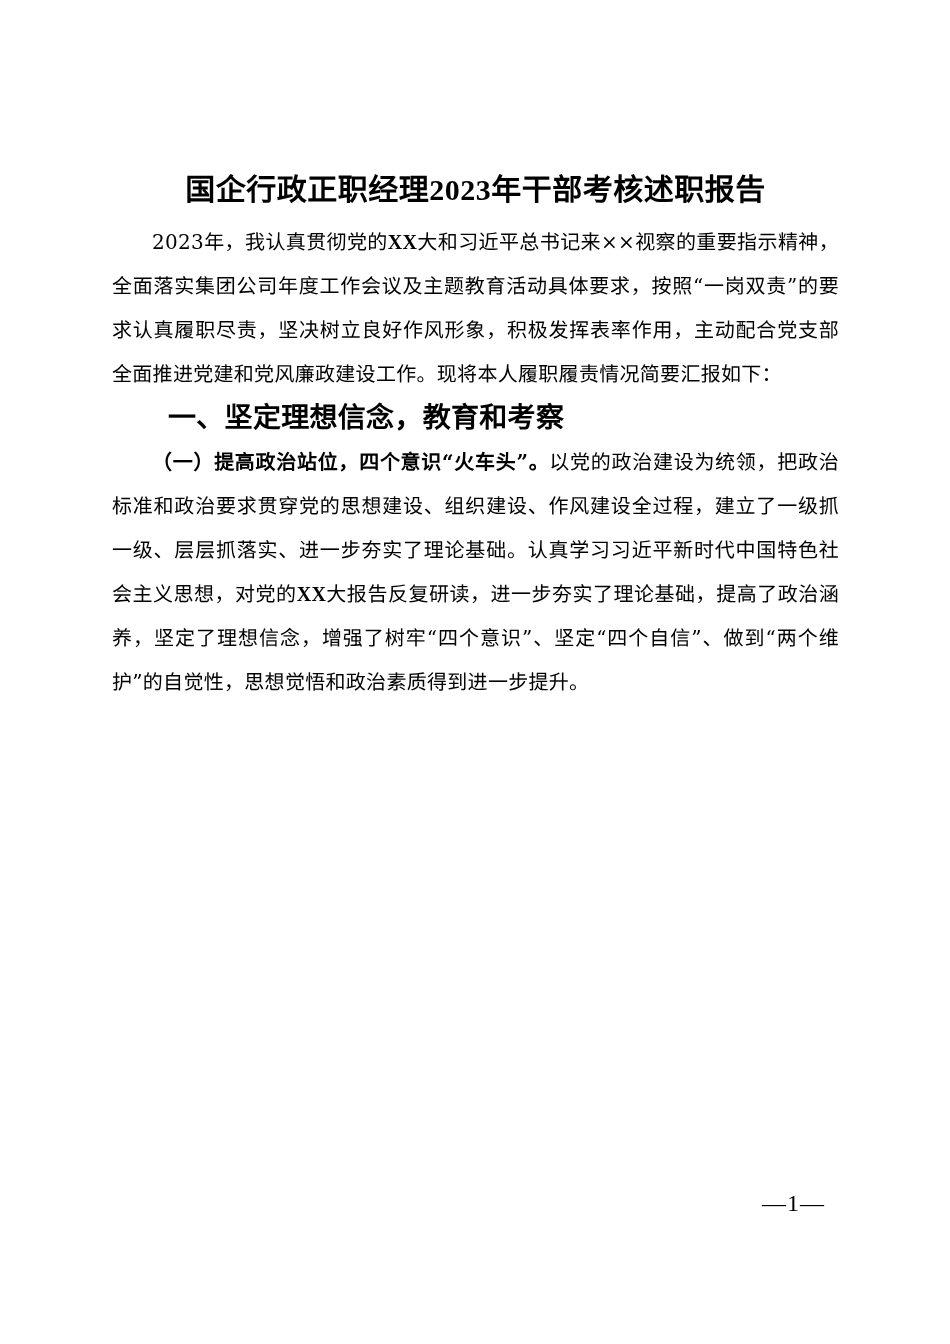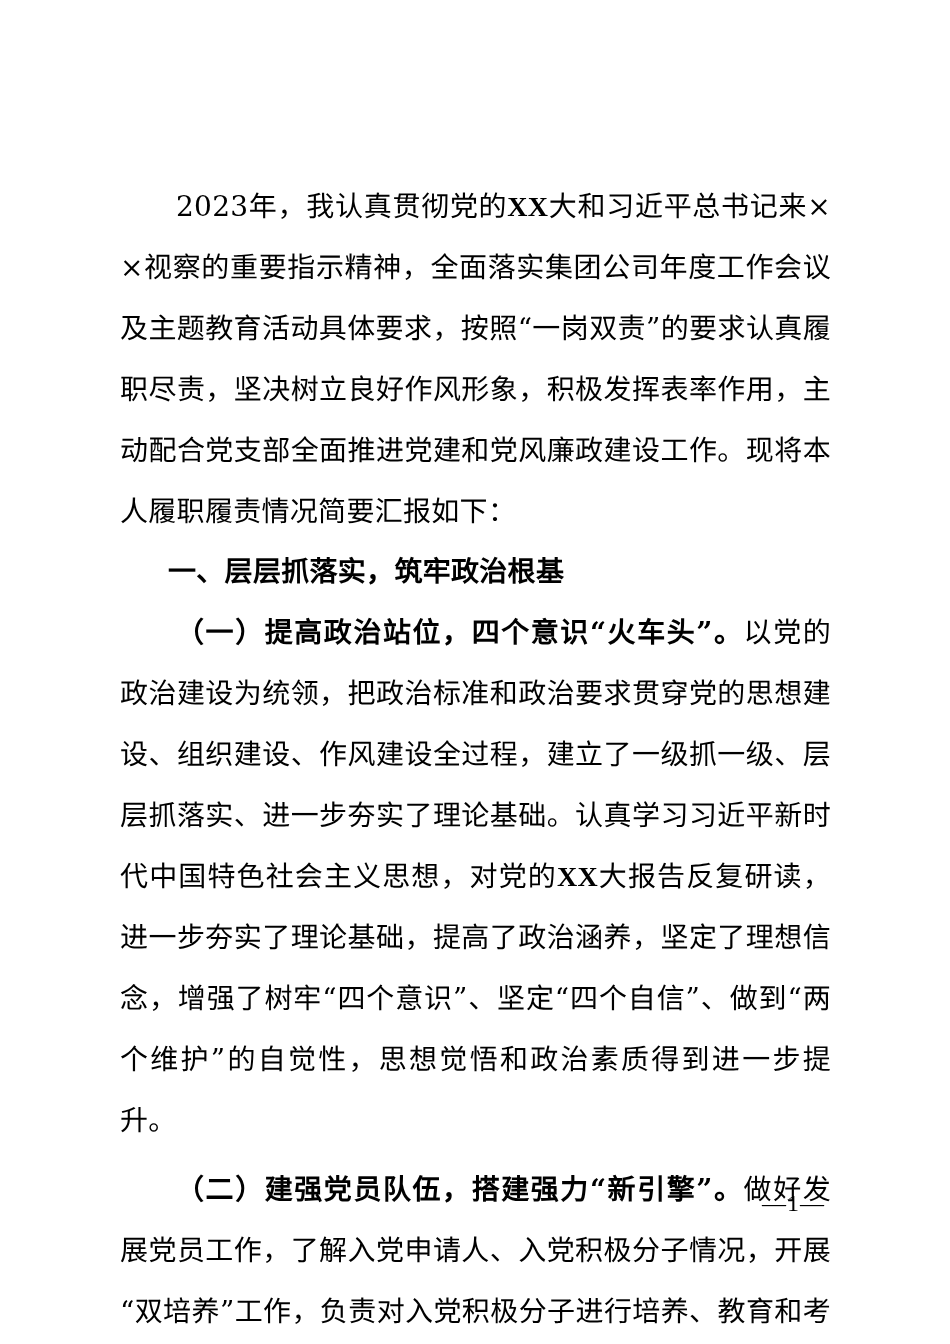--- a/index.html
+++ b/index.html
@@ -39,26 +39,26 @@
     line-height: 44px;
     text-align: center;
     letter-spacing: 0.5px;
     margin: 0 0 8px 0;
     white-space: nowrap;
   }
 
   
   .para {
     font-family: "DejaVu Serif", "Liberation Serif", serif;
-    font-size: 28px;
-    line-height: 61px;
+    font-size: 20px;
+    line-height: 44px;
     text-align: justify;
     text-justify: inter-ideograph;
     text-indent: 2em;
-    margin: 8px;
+    margin: 0;
     letter-spacing: 0.3px;
     word-break: break-all;
   }
 
   .para + .para {
     margin-top: 0;
   }
 
   .lead {
     font-weight: bold;
@@ -94,26 +94,26 @@
     box-sizing: border-box;
   }
 </style>
 </head>
 <body>
 
 <div class="page">
 
   <div class="content">
 
+    <h1 class="doc-title">国企行政正职经理2023年干部考核述职报告</h1>
 
     <p class="para"><span>2023年，我认真贯彻党的</span><span class="bold-latin">XX</span><span>大和习近平总书记来××视察的重要指示精神，全面落实集团公司年度工作会议及主题教育活动具体要求，按照“一岗双责”的要求认真履职尽责，坚决树立良好作风形象，积极发挥表率作用，主动配合党支部全面推进党建和党风廉政建设工作。现将本人履职履责情况简要汇报如下：</span></p>
 
-    <p class="section-heading">一、层层抓落实，筑牢政治根基</p>
+    <p class="section-heading">一、坚定理想信念，教育和考察</p>
 
     <p class="para"><span class="lead">（一）提高政治站位，四个意识“火车头”。</span><span>以党的政治建设为统领，把政治标准和政治要求贯穿党的思想建设、组织建设、作风建设全过程，建立了一级抓一级、层层抓落实、进一步夯实了理论基础。认真学习习近平新时代中国特色社会主义思想，对党的</span><span class="bold-latin">XX</span><span>大报告反复研读，进一步夯实了理论基础，提高了政治涵养，坚定了理想信念，增强了树牢“四个意识”、坚定“四个自信”、做到“两个维护”的自觉性，思想觉悟和政治素质得到进一步提升。</span></p>
 
-    <p class="para"><span class="lead">（二）建强党员队伍，搭建强力“新引擎”。</span><span>做好发展党员工作，了解入党申请人、入党积极分子情况，开展“双培养”工作，负责对入党积极分子进行培养、教育和考察，提出发展党员的意见，制订发展党员计划，办理接收新党员手续，做好对预备党员的教育、考察，今年提交入党申请书5人，发</span></p>
 
   </div>
 
   <div class="page-number">—1—</div>
 
 </div>
 
 </body></html>

